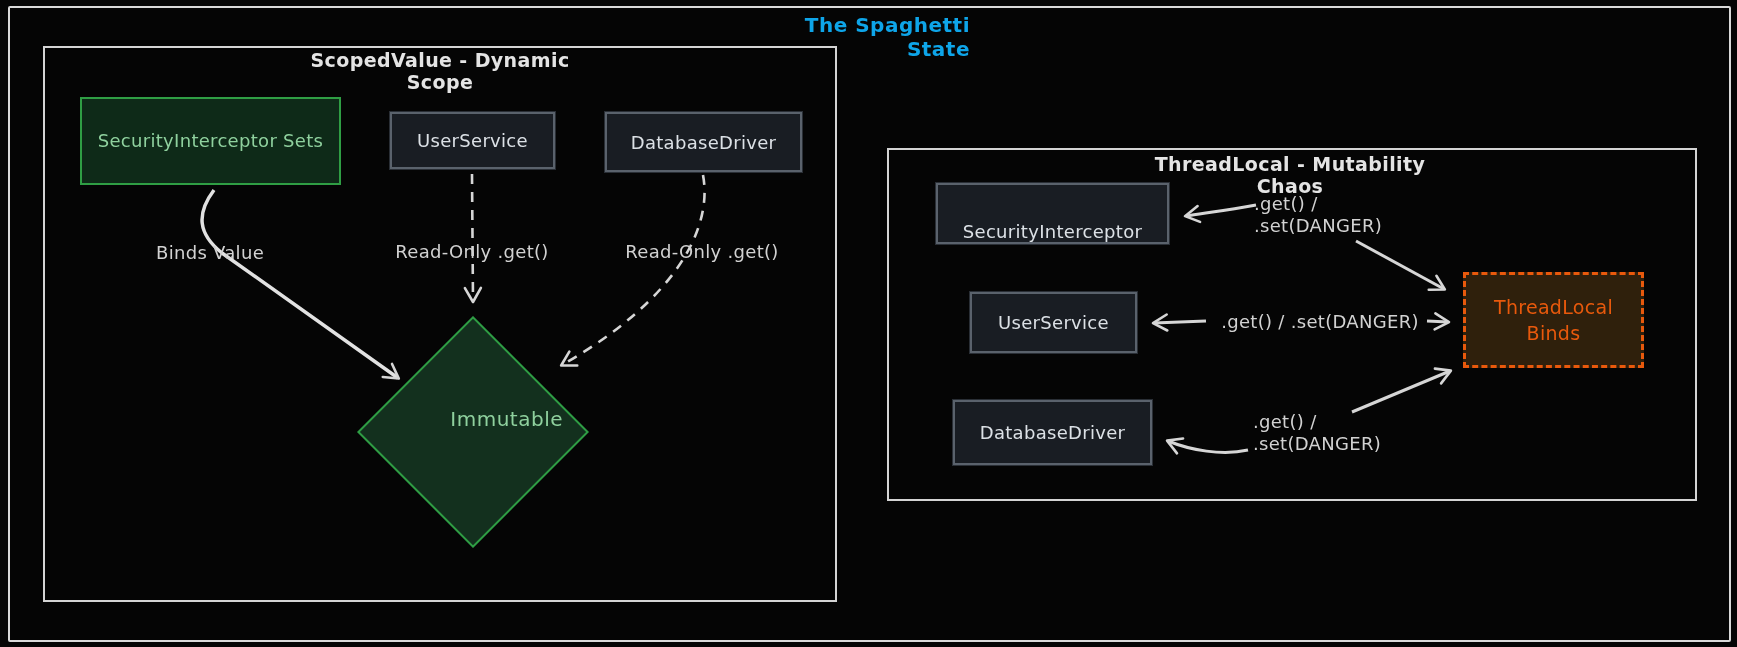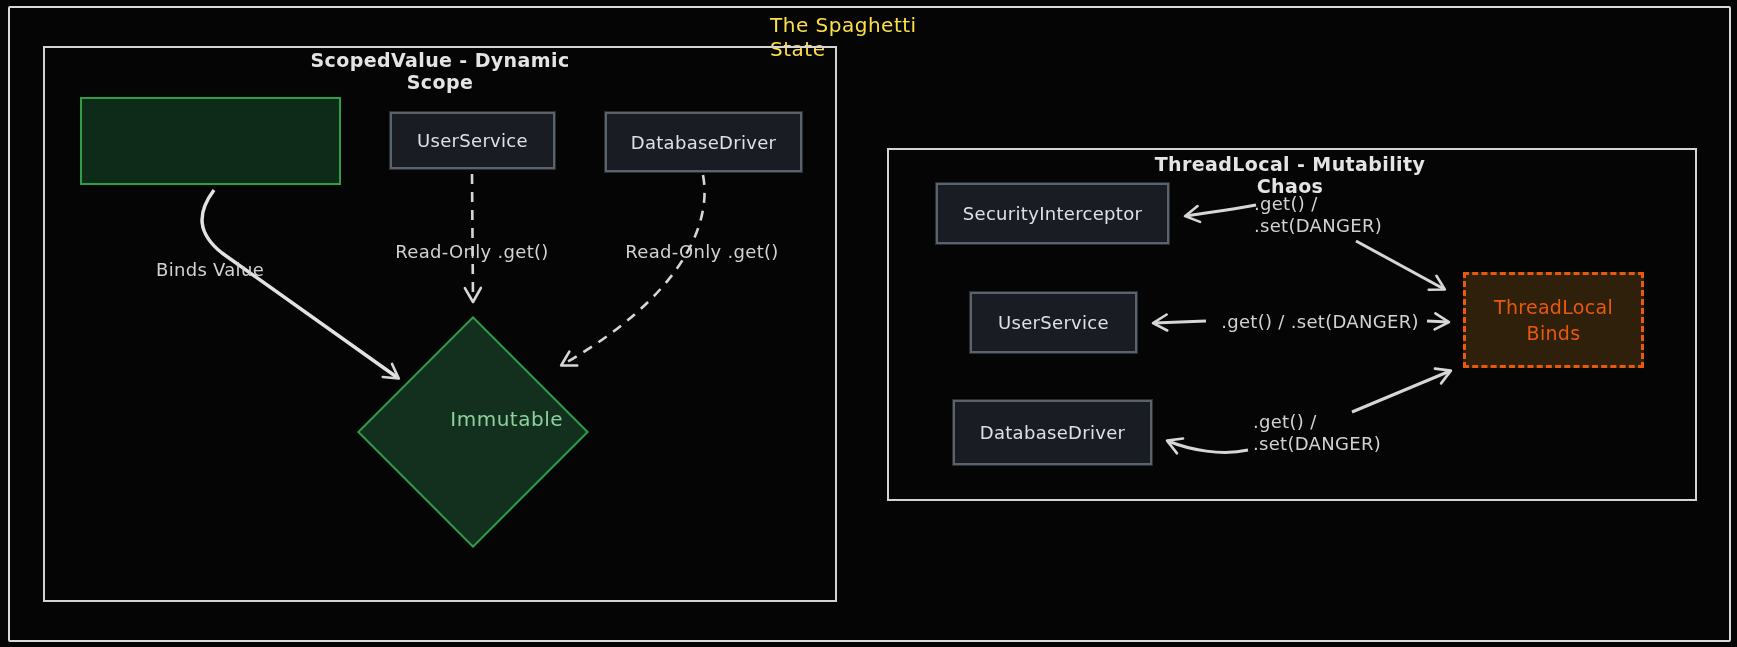--- a/index.html
+++ b/index.html
@@ -11,22 +11,22 @@
   
   .outer-frame{
     left:8px;top:6px;width:1719px;height:632px;
     border:2px solid #d9d9d9;border-radius:2px;
   }
   .panel-frame{border:2px solid #d4d4d4;}
   .left-frame{left:43px;top:46px;width:790px;height:552px;}
   .right-frame{left:887px;top:148px;width:806px;height:349px;}
   
   .main-title{
-    left:770px;top:13px;width:200px;text-align:left;
-    color:#fde047;font-size:20px;font-weight:normal;letter-spacing:.5px;
+    left:770px;top:13px;width:200px;text-align:right;
+    color:#0ea5e9;font-size:20px;font-weight:bold;letter-spacing:.5px;
   }
   .panel-title{
     color:#e4e4e4;font-size:19px;font-weight:bold;letter-spacing:.4px;
     text-align:center;
   }
   .left-title{left:290px;top:49px;width:300px;}
   .right-title{left:1140px;top:153px;width:300px;}
   
   .node{
     display:flex;align-items:center;justify-content:center;text-align:center;
@@ -36,21 +36,21 @@
     background:#191d23;border:2.5px solid #5a626c;color:#dce1e6;
     box-shadow:0 0 0 1px #2a2f36;
   }
   .green-node{
     background:#0e2a18;border:2.5px solid #2f9e44;color:#8fd19e;
     font-size:18px;line-height:26px;
   }
   .l-secint{left:80px;top:97px;width:257px;height:84px;}
   .l-usersvc{left:390px;top:112px;width:161px;height:53px;}
   .l-dbdrv{left:605px;top:112px;width:193px;height:56px;}
-  .r-secint{left:936px;top:183px;width:229px;height:57px;}
+  .r-secint{left:936px;top:183px;width:229px;height:57px;align-items:flex-end;}
   .r-usersvc{left:970px;top:292px;width:163px;height:57px;}
   .r-dbdrv{left:953px;top:400px;width:195px;height:61px;}
   .orange-node{
     left:1463px;top:272px;width:175px;height:90px;
     background:#2f200c;border:3px dashed #e8590c;color:#e8590c;
     font-size:19px;line-height:26px;
   }
   
   .diamond-shape{
     left:391px;top:350px;width:160px;height:160px;
@@ -59,21 +59,21 @@
   }
   .diamond-label{
     left:383px;top:405px;width:180px;text-align:right;
     color:#8fd19e;font-size:20px;line-height:28px;letter-spacing:.5px;
   }
   
   .edge-label{
     color:#d2d2d2;font-size:18px;letter-spacing:.3px;text-align:left;
     transform:translate(-50%,-50%);white-space:nowrap;line-height:22px;
   }
-  .lbl-binds{left:210px;top:253px;margin-top:17px;}
+  .lbl-binds{left:210px;top:253px;}
   .lbl-ro1{left:472px;top:252px;}
   .lbl-ro2{left:702px;top:252px;}
   .lbl-r1{left:1318px;top:215px;}
   .lbl-r2{left:1320px;top:322px;}
   .lbl-r3{left:1317px;top:433px;}
   .arrow-layer{left:0;top:0;pointer-events:none;}
   .line{display:block;}
 </style>
 </head>
 <body>
@@ -100,20 +100,21 @@
   </svg>
 
   <div class="abs outer-frame"></div>
   <div class="abs main-title">The Spaghetti State</div>
 
   <div class="abs panel-frame left-frame"></div>
   <div class="abs panel-title left-title">ScopedValue - Dynamic Scope</div>
 
   <div class="abs node green-node l-secint">
     <div>
+      <span class="line">SecurityInterceptor Sets</span>
     </div>
   </div>
   <div class="abs node dark-node l-usersvc">
     <span>UserService</span>
   </div>
   <div class="abs node dark-node l-dbdrv">
     <span>DatabaseDriver</span>
   </div>
 
   <div class="abs edge-label lbl-binds">Binds Value</div>

